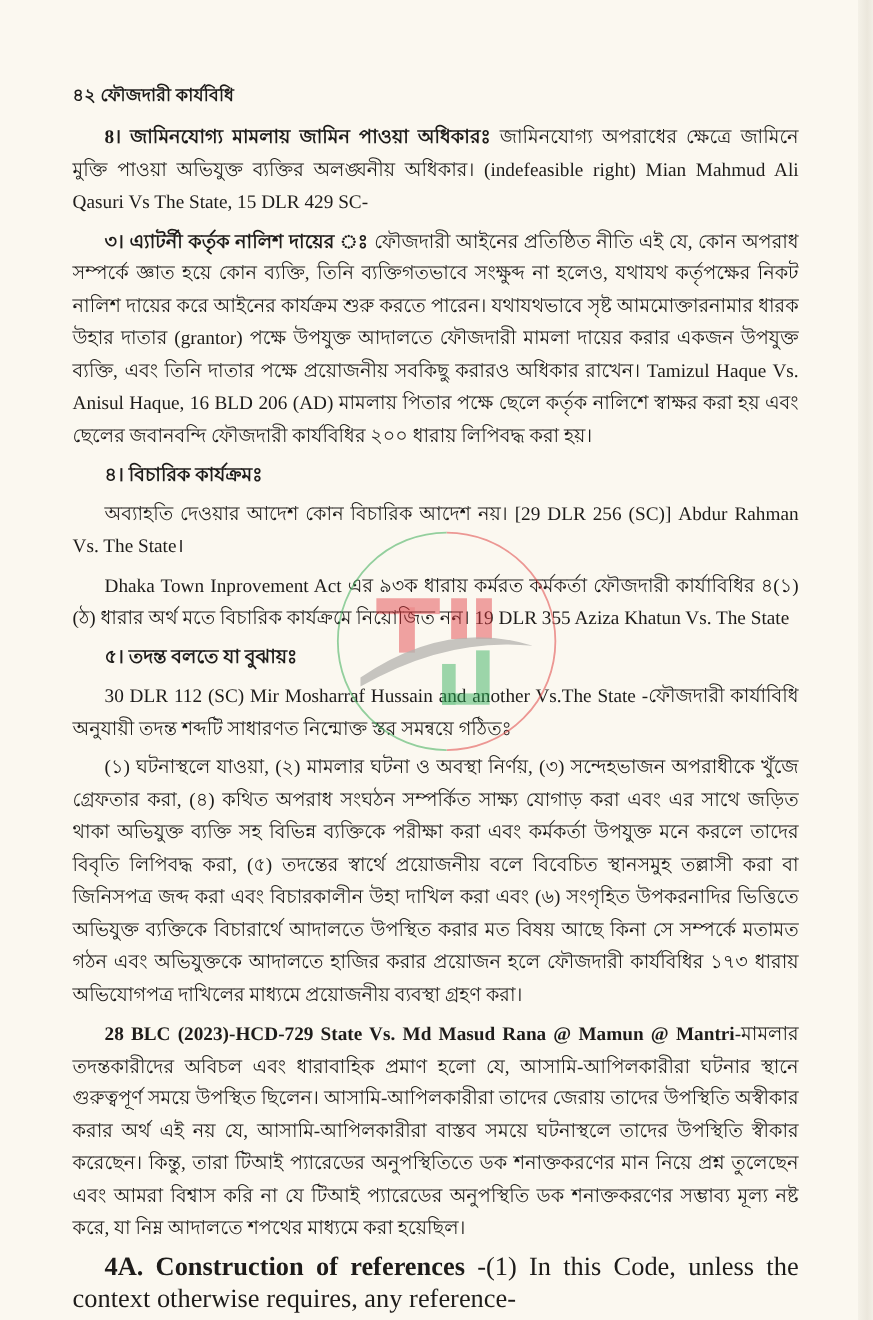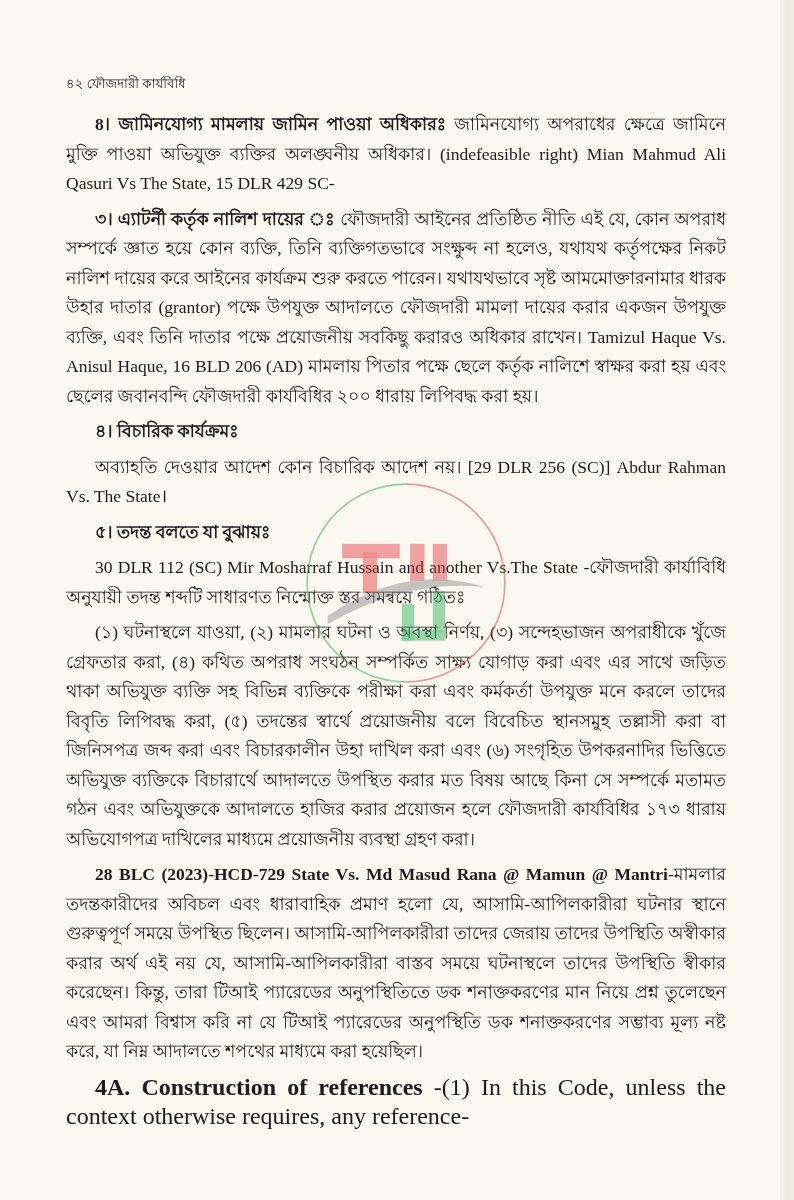--- a/index.html
+++ b/index.html
@@ -8,21 +8,21 @@
     background: #fbf8f0;
     font-family: "Liberation Serif", "DejaVu Serif", serif;
     color: #1e1c1a;
   }
   .page-edge {
     position: absolute; top: 0; right: 0; width: 14px; height: 1200px;
     background: linear-gradient(to right, #f4f1e8, #ebe7dc 60%, #f2efe6);
   }
   .running-head {
     position: absolute; left: 66px; top: 74px;
-    font-size: 13px; font-weight: normal; letter-spacing: 0.2px;
+    font-size: 16px; font-weight: bold; letter-spacing: 0.2px;
   }
   .body-text {
     position: absolute; left: 66px; top: 110px; width: 660px;
     font-size: 17.5px; line-height: 29.5px; text-align: justify;
   }
   .para { margin: 0 0 6px 0; text-indent: 29px; }
   .heading-inline { font-weight: bold; }
   .case-cite { font-weight: bold; }
   .english-block { font-size: 24px; }
   .watermark {
@@ -39,20 +39,21 @@
 <div class="running-head">৪২ ফৌজদারী কার্যবিধি</div>
 
 <div class="body-text">
 
   <p class="para"><span class="heading-inline">8। জামিনযোগ্য মামলায় জামিন পাওয়া অধিকারঃ</span><span> জামিনযোগ্য অপরাধের ক্ষেত্রে জামিনে মুক্তি পাওয়া অভিযুক্ত ব্যক্তির অলঙ্ঘনীয় অধিকার। (indefeasible right) Mian Mahmud Ali Qasuri Vs The State, 15 DLR 429 SC-</span></p>
 
   <p class="para"><span class="heading-inline">৩। এ্যাটর্নী কর্তৃক নালিশ দায়ের ঃ</span><span> ফৌজদারী আইনের প্রতিষ্ঠিত নীতি এই যে, কোন অপরাধ সম্পর্কে জ্ঞাত হয়ে কোন ব্যক্তি, তিনি ব্যক্তিগতভাবে সংক্ষুব্দ না হলেও, যথাযথ কর্তৃপক্ষের নিকট নালিশ দায়ের করে আইনের কার্যক্রম শুরু করতে পারেন। যথাযথভাবে সৃষ্ট আমমোক্তারনামার ধারক উহার দাতার (grantor) পক্ষে উপযুক্ত আদালতে ফৌজদারী মামলা দায়ের করার একজন উপযুক্ত ব্যক্তি, এবং তিনি দাতার পক্ষে প্রয়োজনীয় সবকিছু করারও অধিকার রাখেন। Tamizul Haque Vs. Anisul Haque, 16 BLD 206 (AD) মামলায় পিতার পক্ষে ছেলে কর্তৃক নালিশে স্বাক্ষর করা হয় এবং ছেলের জবানবন্দি ফৌজদারী কার্যবিধির ২০০ ধারায় লিপিবদ্ধ করা হয়।</span></p>
 
   <p class="para heading-inline">৪। বিচারিক কার্যক্রমঃ</p>
   <p class="para">অব্যাহতি দেওয়ার আদেশ কোন বিচারিক আদেশ নয়। [29 DLR 256 (SC)] Abdur Rahman Vs. The State।</p>
+  <p class="para">Dhaka Town Inprovement Act এর ৯৩ক ধারায় কর্মরত কর্মকর্তা ফৌজদারী কার্যাবিধির ৪(১)(ঠ) ধারার অর্থ মতে বিচারিক কার্যক্রমে নিয়োজিত নন। 19 DLR 355 Aziza Khatun Vs. The State</p>
 
   <p class="para heading-inline">৫। তদন্ত বলতে যা বুঝায়ঃ</p>
   <p class="para">30 DLR 112 (SC) Mir Mosharraf Hussain and another Vs.The State -ফৌজদারী কার্যাবিধি অনুযায়ী তদন্ত শব্দটি সাধারণত নিন্মোক্ত স্তর সমন্বয়ে গঠিতঃ</p>
   <p class="para">(১) ঘটনাস্থলে যাওয়া, (২) মামলার ঘটনা ও অবস্থা নির্ণয়, (৩) সন্দেহভাজন অপরাধীকে খুঁজে গ্রেফতার করা, (৪) কথিত অপরাধ সংঘঠন সম্পর্কিত সাক্ষ্য যোগাড় করা এবং এর সাথে জড়িত থাকা অভিযুক্ত ব্যক্তি সহ বিভিন্ন ব্যক্তিকে পরীক্ষা করা এবং কর্মকর্তা উপযুক্ত মনে করলে তাদের বিবৃতি লিপিবদ্ধ করা, (৫) তদন্তের স্বার্থে প্রয়োজনীয় বলে বিবেচিত স্থানসমুহ তল্লাসী করা বা জিনিসপত্র জব্দ করা এবং বিচারকালীন উহা দাখিল করা এবং (৬) সংগৃহিত উপকরনাদির ভিত্তিতে অভিযুক্ত ব্যক্তিকে বিচারার্থে আদালতে উপস্থিত করার মত বিষয় আছে কিনা সে সম্পর্কে মতামত গঠন এবং অভিযুক্তকে আদালতে হাজির করার প্রয়োজন হলে ফৌজদারী কার্যবিধির ১৭৩ ধারায় অভিযোগপত্র দাখিলের মাধ্যমে প্রয়োজনীয় ব্যবস্থা গ্রহণ করা।</p>
   <p class="para"><span class="case-cite">28 BLC (2023)-HCD-729 State Vs. Md Masud Rana @ Mamun @ Mantri</span><span>-মামলার তদন্তকারীদের অবিচল এবং ধারাবাহিক প্রমাণ হলো যে, আসামি-আপিলকারীরা ঘটনার স্থানে গুরুত্বপূর্ণ সময়ে উপস্থিত ছিলেন। আসামি-আপিলকারীরা তাদের জেরায় তাদের উপস্থিতি অস্বীকার করার অর্থ এই নয় যে, আসামি-আপিলকারীরা বাস্তব সময়ে ঘটনাস্থলে তাদের উপস্থিতি স্বীকার করেছেন। কিন্তু, তারা টিআই প্যারেডের অনুপস্থিতিতে ডক শনাক্তকরণের মান নিয়ে প্রশ্ন তুলেছেন এবং আমরা বিশ্বাস করি না যে টিআই প্যারেডের অনুপস্থিতি ডক শনাক্তকরণের সম্ভাব্য মূল্য নষ্ট করে, যা নিম্ন আদালতে শপথের মাধ্যমে করা হয়েছিল।</span></p>
 
   <div class="english-block">
     <p class="para"><span class="heading-inline">4A. Construction of references</span><span> -(1) In this Code, unless the  context otherwise requires, any reference-</span></p>
 
   </div>

